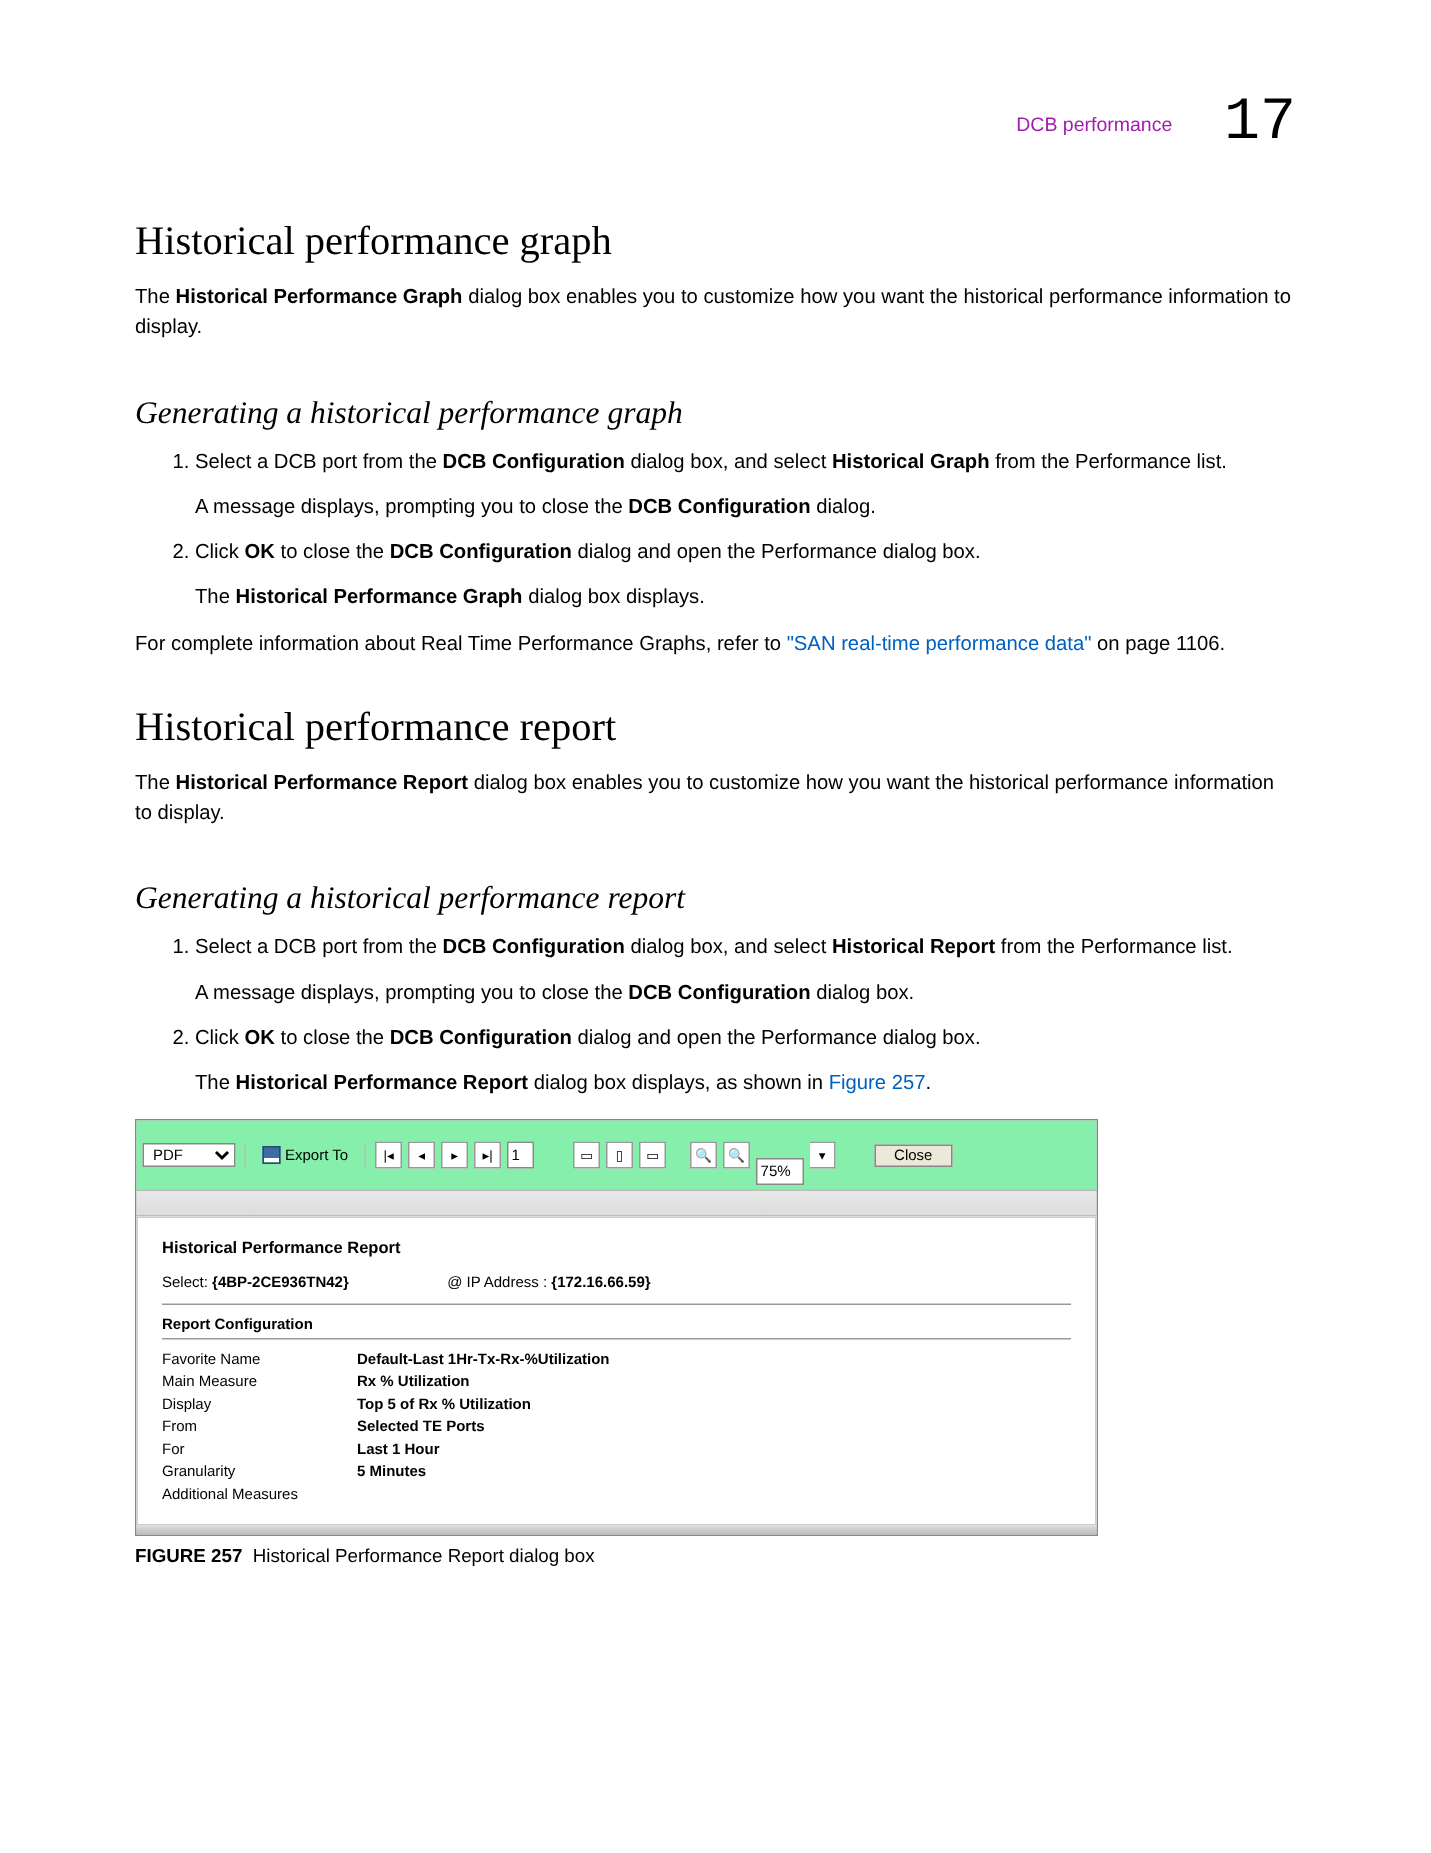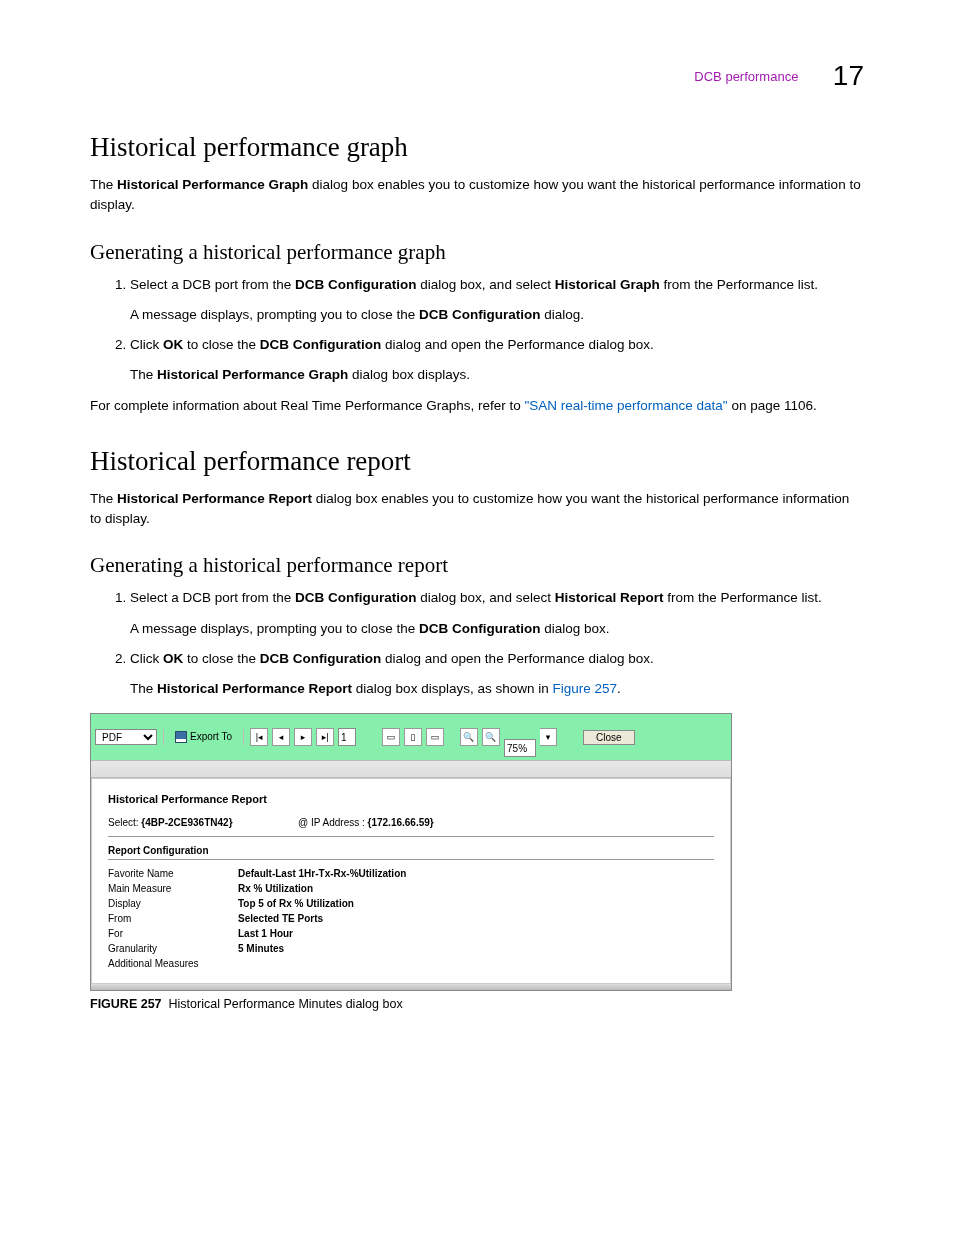--- a/index.html
+++ b/index.html
@@ -16,37 +16,38 @@
   .running-header {
     text-align: right;
     margin-bottom: 40px;
   }
   .running-header .section {
     font-size: 13px;
     color: #a21caf;
     vertical-align: middle;
   }
   .running-header .chap {
-    font-family: Liberation Sans, sans-serif;
-    font-size: 28px;
+    font-family: Liberation Mono, monospace;
+    font-size: 40px;
     font-weight: normal;
     margin-left: 30px;
     vertical-align: middle;
   }
   h1.doc-h1 {
     font-family: Georgia, 'Times New Roman', serif;
     font-weight: normal;
     font-size: 27px;
     margin: 30px 0 12px 0;
   }
   h2.doc-h2 {
     font-family: Georgia, 'Times New Roman', serif;
+    font-style: italic;
     font-weight: normal;
     font-size: 21px;
-    margin: 24px 0 10px 0;
+    margin: 34px 0 10px 0;
   }
   p.body {
     font-size: 13.5px;
     line-height: 1.5;
     margin: 8px 0;
   }
   ol.steps {
     font-size: 13.5px;
     line-height: 1.5;
     padding-left: 40px;
@@ -98,20 +99,21 @@
     height: 16px;
     border: 1px solid #888;
     background: #fff;
     padding: 0 2px;
   }
   .dialog select { width: 62px; }
   .dialog .pageinput { width: 12px; text-align: left; }
   .dialog .zoominput { width: 26px; margin-top: 22px; }
   .dialog .btn {
     display: inline-flex;
+    align-items: center;
     gap: 3px;
     padding: 1px 4px;
     border: 1px solid transparent;
     cursor: pointer;
   }
   .dialog .iconbtn {
     width: 16px; height: 16px;
     display: inline-flex; align-items: center; justify-content: center;
     border: 1px solid #999;
     background: #fff;
@@ -302,17 +304,17 @@
           </div>
         <div class="rpt-row">
             <span class="k">Additional Measures</span>
             <span class="v"></span>
           </div>
       </div>
       <div class="report-foot"></div>
     </div>
 
     <div class="fig-caption">
-      <b>FIGURE 257</b>&nbsp;&nbsp;<span>Historical Performance Minutes dialog box</span>
+      <b>FIGURE 257</b>&nbsp;&nbsp;<span>Historical Performance Report dialog box</span>
     </div>
   </div>
 
 </div>
 
 </body></html>

